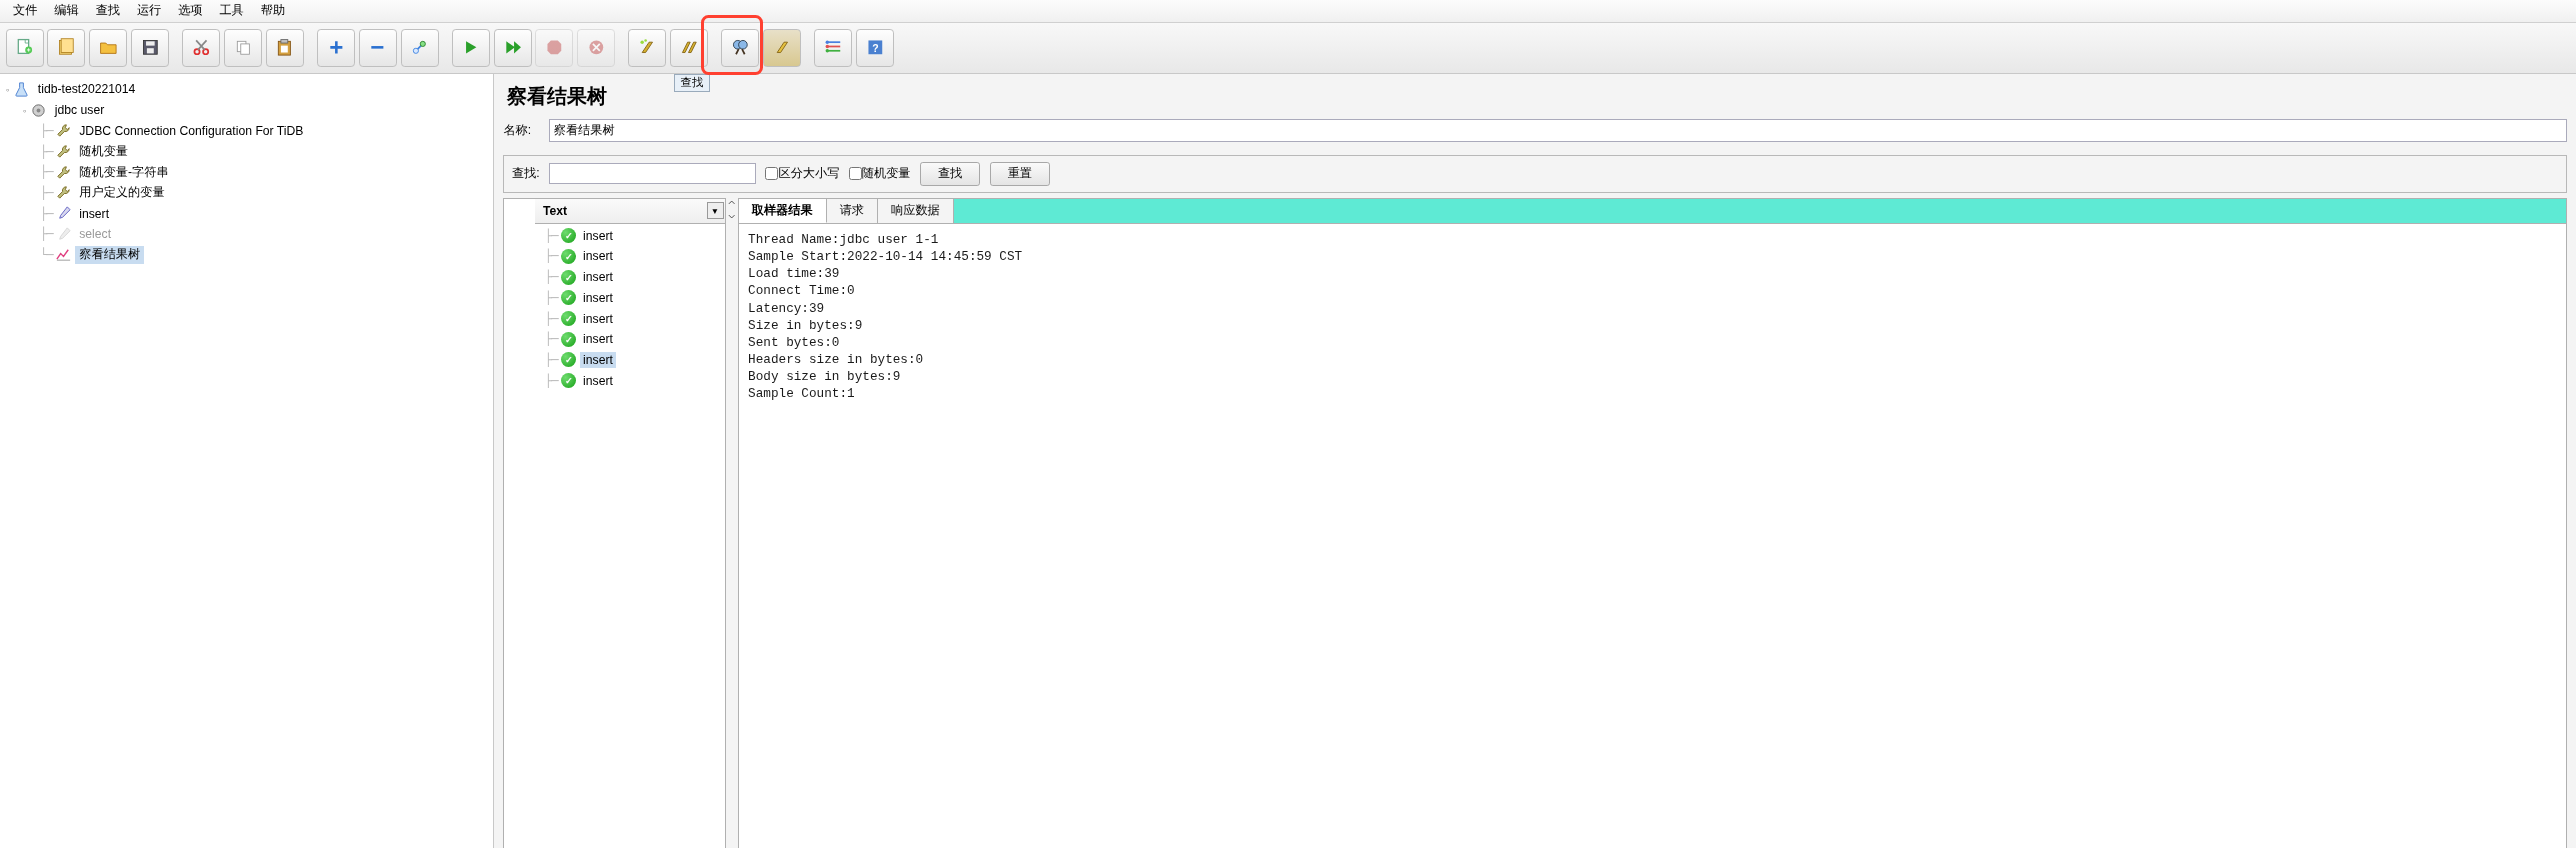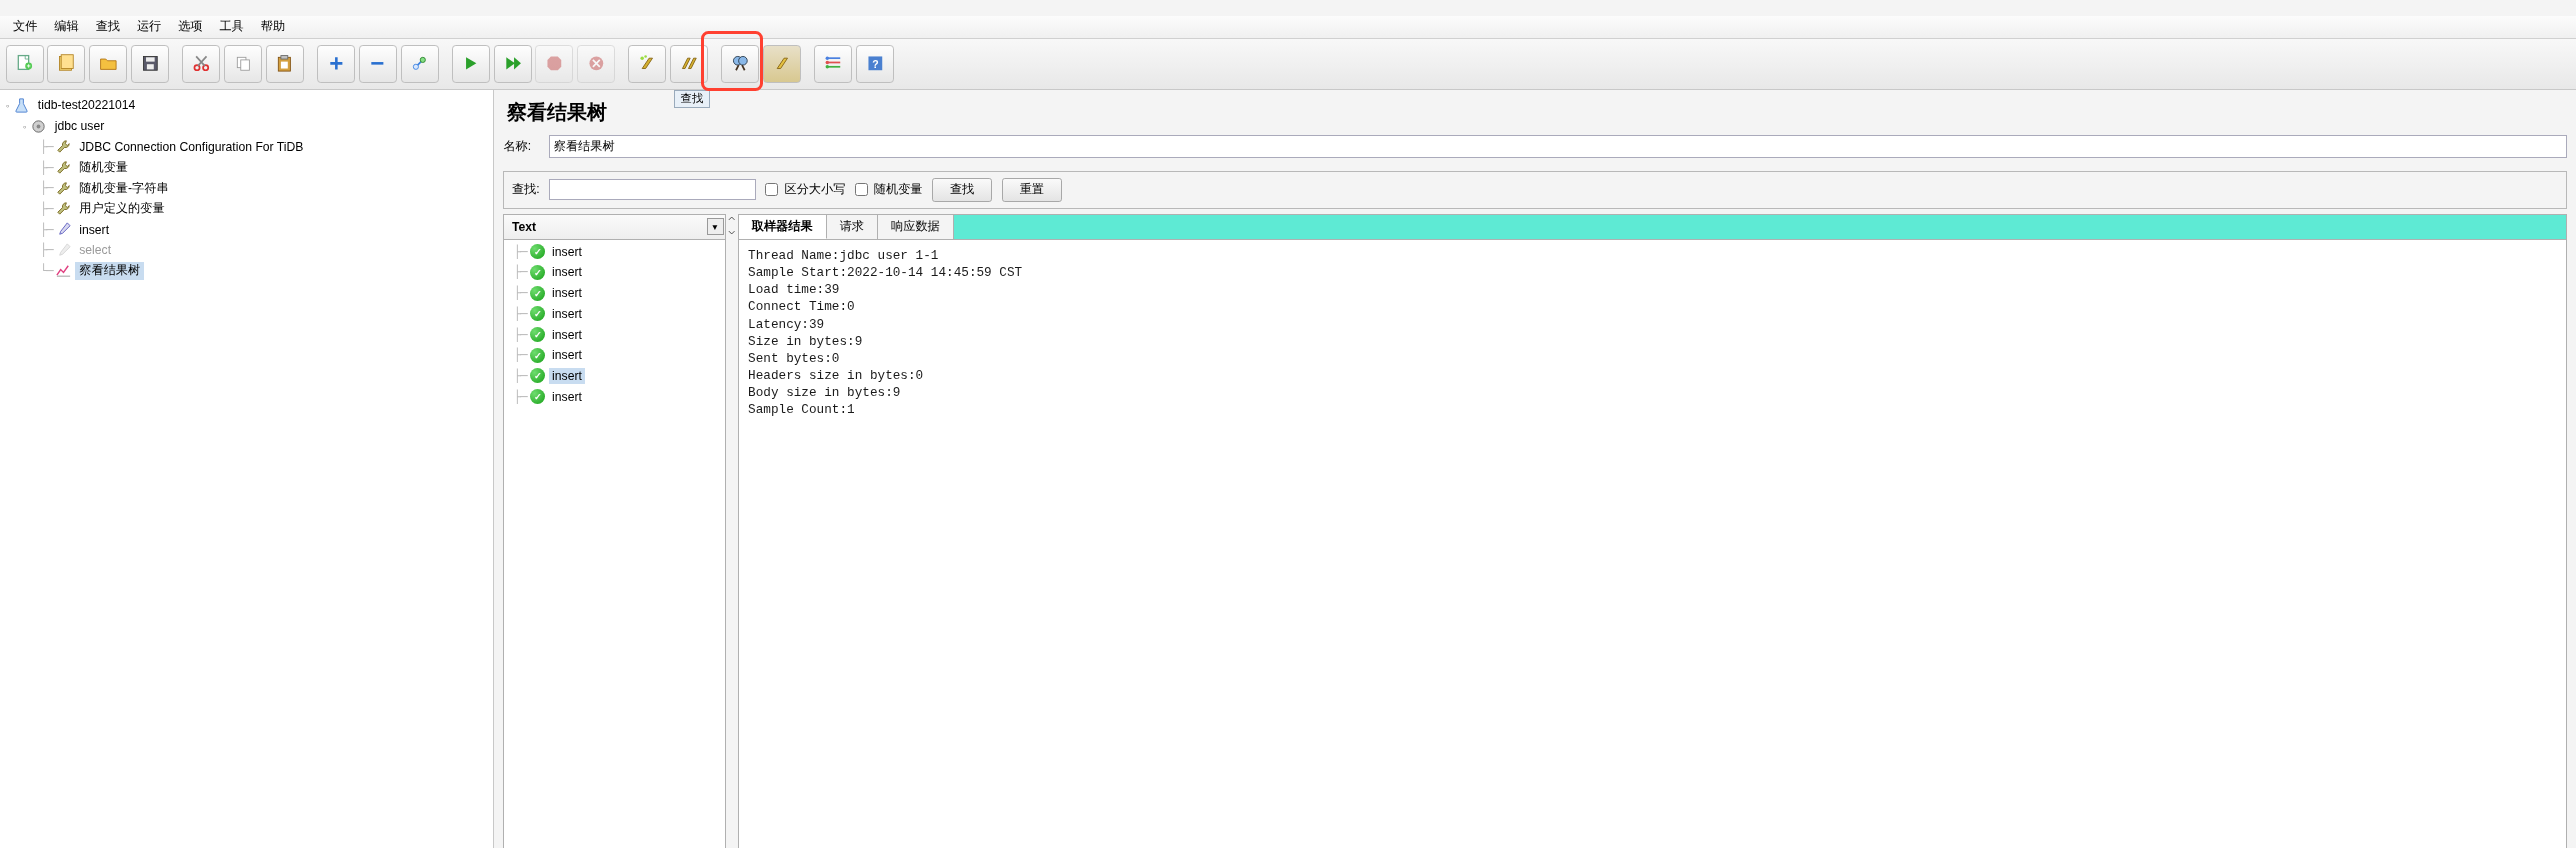--- a/index.html
+++ b/index.html
@@ -1,20 +1,20 @@
 <!DOCTYPE html>
 <html><head>
 <meta charset="utf-8">
 <style>
   * { box-sizing: border-box; margin: 0; padding: 0; font-family: "Lucida Grande", "Segoe UI", Arial, sans-serif; font-size: 12.2px; }
   body { background: #f4f4f4; overflow: hidden; }
   .app { display: flex; flex-direction: column; height: 849px; width: 2576px; }
 
   
-  .menubar { display: flex; align-items: center; height: 22.5px; background: linear-gradient(#fcfcfc,#f0f0f0); border-bottom: 0.9px solid #d0d0d0; padding: 0 5.6px; gap: 1.9px; margin-top: 16px; }
+  .menubar { display: flex; align-items: center; height: 22.5px; background: linear-gradient(#fcfcfc,#f0f0f0); border-bottom: 0.9px solid #d0d0d0; padding: 0 5.6px; gap: 1.9px; }
   .menubar span { padding: 1.9px 7.5px; cursor: default; }
 
   
   .toolbar { display: flex; align-items: center; height: 51px; background: linear-gradient(#f8f8f8,#e8e8e8); border-bottom: 0.9px solid #c8c8c8; padding: 3.8px 5.6px; gap: 3.8px; position: relative; }
   .tbtn { width: 38px; height: 38px; background: linear-gradient(#fefefe,#e6e6e6); border: 0.9px solid #bfbfbf; border-radius: 3.8px; display: flex; align-items: center; justify-content: center; cursor: pointer; }
   .tsep { width: 5.6px; }
   .tbtn svg { width: 20.7px; height: 20.7px; }
 
   .highlight-box { position: absolute; left: 701px; top: -7.5px; width: 62px; height: 60px; border: 3.8px solid #ff4030; border-radius: 7.5px; pointer-events: none; z-index: 10; }
   .tooltip-find { position: absolute; left: 674px; top: 51px; background: #e8f0f8; border: 0.9px solid #9ab; padding: 0.9px 5.6px; font-size: 11.3px; z-index: 9; }
@@ -38,26 +38,26 @@
   .form-row label { width: 38px; text-align: left; }
   .form-row input[type=text] { flex: 1; height: 22.5px; border: 0.9px solid #aab; background: #fff; padding: 0 3.8px; }
   .fieldset { border: 0.9px solid #b8b8b8; border-radius: 2.8px; margin-top: 3.8px; padding: 9.4px 7.5px 7.5px; position: relative; }
   .fieldset .legend { position: absolute; top: -9.4px; left: 11.3px; background: #f4f4f4; padding: 0 3.8px; }
   .fieldset .inner { display: flex; align-items: center; gap: 5.6px; }
   .fieldset .inner label { width: 47px; }
   .fieldset .inner input { flex: 1; height: 22.5px; border: 0.9px solid #aab; background: #fff; padding: 0 3.8px; }
 
   .search-bar { border: 0.9px solid #b8b8b8; margin: 9.4px 9.4px 5.6px; padding: 5.6px 7.5px; display: flex; align-items: center; gap: 9.4px; background: #f4f4f4; }
   .search-bar input[type=text] { width: 207px; height: 20.7px; border: 0.9px solid #aab; background: #fff; padding: 0 3.8px; }
-  .chk { display: flex; align-items: center; gap: 6px; }
+  .chk { display: flex; align-items: center; gap: 0; }
   .btn { height: 24.4px; padding: 0 17px; background: linear-gradient(#fafafa,#e4e4e4); border: 0.9px solid #a8a8a8; border-radius: 2.8px; cursor: pointer; }
 
   
   .results-area { flex: 1; display: flex; margin: 0 9.4px 0 9.4px; overflow: hidden; }
-  .results-left { width: 223px; display: flex; flex-direction: column; border: 0.9px solid #b0b0b0; background: #fff; }
+  .results-left { width: 223px; display: flex; flex-direction: column; border: 0.9px solid #b0b0b0; background: #fff; padding-left: 31px; }
   .combo { height: 24.4px; border-bottom: 0.9px solid #b0b0b0; display: flex; align-items: center; justify-content: space-between; padding: 0 1.9px 0 7.5px; font-weight: bold; background: linear-gradient(#fafafa,#eee); }
   .combo .arrow { width: 17px; height: 17px; border: 0.9px solid #999; background: #eee; display: flex; align-items: center; justify-content: center; font-size: 8.4px; }
   .sample-list { flex: 1; overflow: auto; padding-top: 1.9px; }
   .sample-row { display: flex; align-items: center; height: 20.7px; padding-left: 9.4px; gap: 3.8px; }
   .sample-row .lines { font-family: monospace; color: #bbb; letter-spacing: -0.9px; }
   .ok-icon { width: 15px; height: 15px; border-radius: 50%; background: radial-gradient(circle at 30% 30%, #6edc6e, #17a017); display: flex; align-items: center; justify-content: center; color:#fff; font-size: 9.4px; font-weight: bold; }
   .ok-icon::after { content: "✓"; }
   .sample-row .slabel { padding: 0.9px 2.8px; }
   .sample-row .slabel.sel { background: #c8dcf0; }
 

